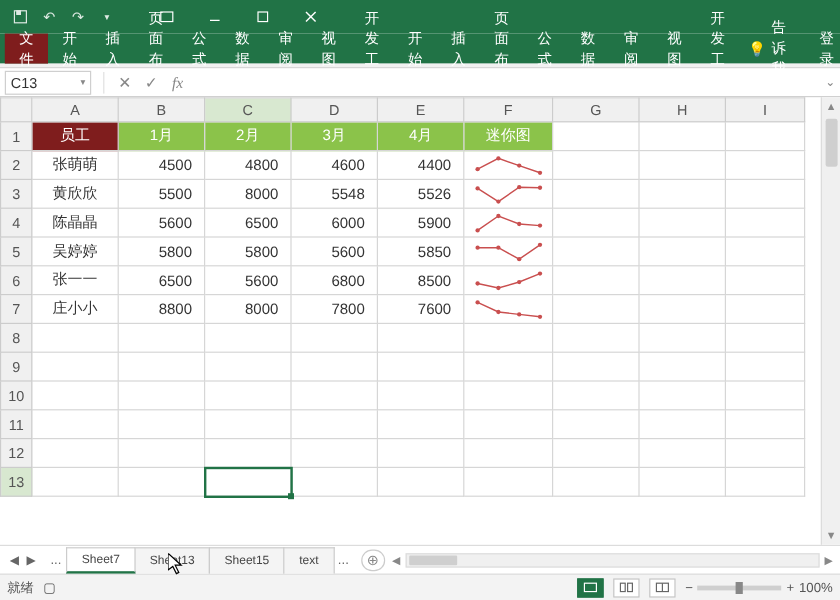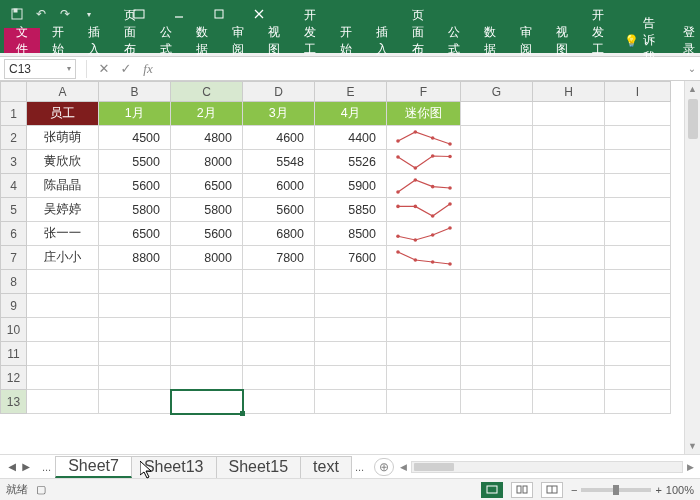--- a/index.html
+++ b/index.html
@@ -10,21 +10,21 @@
   .titlebar .left { width: 120px; display: flex; gap: 6px; padding-left: 8px; }
   .titlebar .tb-btn { width: 18px; height: 18px; display: flex; align-items: center; justify-content: center; font-size: 12px; opacity: .85; }
   .titlebar .title { flex: 1; text-align: center; font-size: 12px; }
   .titlebar .right { display: flex; align-items: center; gap: 2px; padding-right: 4px; }
   .titlebar .win-ctl { width: 38px; height: 28px; display: flex; align-items: center; justify-content: center; }
   .titlebar .win-ctl svg, .titlebar .tb-btn svg { fill: #fff; stroke: #fff; }
 
   
   .ribbon { height: 25px; background: #217346; display: flex; align-items: stretch; color: #fff; padding-left: 4px; }
   .ribbon .rtab { padding: 0 12px; display: flex; align-items: center; font-size: 12px; cursor: pointer; }
-  .ribbon .rtab.file { background: #be185d; text-align: right; }
+  .ribbon .rtab.file { background: #7f1d1d; text-align: right; }
   .ribbon .spacer { flex: 1; }
   .ribbon .tell { display: flex; align-items: center; padding: 0 8px; font-size: 12px; gap:4px; }
   .ribbon .login { padding: 0 10px; display: flex; align-items: center; }
 
   .ribbon-border { height: 4px; background: #f1f1f1; border-bottom: 1px solid #d0d0d0; }
 
   
   .fbar { height: 24px; display: flex; align-items: center; border-bottom: 1px solid #d0d0d0; background: #fff; }
   .namebox { width: 72px; height: 20px; border: 1px solid #cfcfcf; margin: 0 4px; display: flex; align-items: center; padding: 0 4px; }
   .namebox .dd { font-size: 8px; color: #888; margin-left: auto; }
@@ -54,21 +54,21 @@
   .grid-scroll { overflow: hidden; flex:1; }
   .vscroll { width: 16px; background:#f0f0f0; border-left:1px solid #dcdcdc; display:flex; flex-direction:column; align-items:center; }
   .vscroll .arr { height:16px; font-size:9px; color:#888; display:flex; align-items:center; }
   .vscroll .thumb { width:10px; background:#cfcfcf; height:40px; margin-top:2px; border-radius:2px; }
 
   
   .sheetbar { height: 24px; display:flex; align-items:center; border-top:1px solid #dcdcdc; background:#fff; }
   .sheetbar .nav { display:flex; gap:2px; padding:0 6px; }
   .sheetbar .navbtn { width:12px; text-align:center; color:#666; font-size:10px; }
   .sheetbar .dots { color:#666; padding:0 4px; font-size:11px; }
-  .sheetbar .tab { padding: 0 12px; height: 22px; display:flex; align-items:center; border:1px solid #ccc; border-bottom:none; background:#f4f4f4; font-size:16px; color:#444; margin-right:-1px; }
+  .sheetbar .tab { padding: 0 12px; height: 22px; display:flex; align-items:center; border:1px solid #ccc; border-bottom:none; background:#f4f4f4; font-size:10px; color:#444; margin-right:-1px; }
   .sheetbar .tab.active { background:#fff; border-bottom:2px solid #217346; position:relative; z-index:1; }
   .sheetbar .add { width:20px; text-align:center; color:#888; border:1px solid #ccc; height:18px; border-radius:9px; margin-left:6px; line-height:16px; }
   .sheetbar .hscroll { flex:1; display:flex; align-items:center; padding:0 6px; gap:4px; }
   .sheetbar .hscroll .track { flex:1; height:12px; background:#f0f0f0; border:1px solid #dcdcdc; position:relative; }
   .sheetbar .hscroll .thumb { position:absolute; left:2px; top:1px; bottom:1px; width:40px; background:#cfcfcf; border-radius:1px; }
   .sheetbar .hscroll .arr { font-size:9px; color:#888; }
 
   
   .status { height: 22px; background:#f3f3f3; border-top:1px solid #dcdcdc; display:flex; align-items:center; font-size:11px; color:#555; padding:0 6px; gap:8px; }
   .status .spacer { flex:1; }

